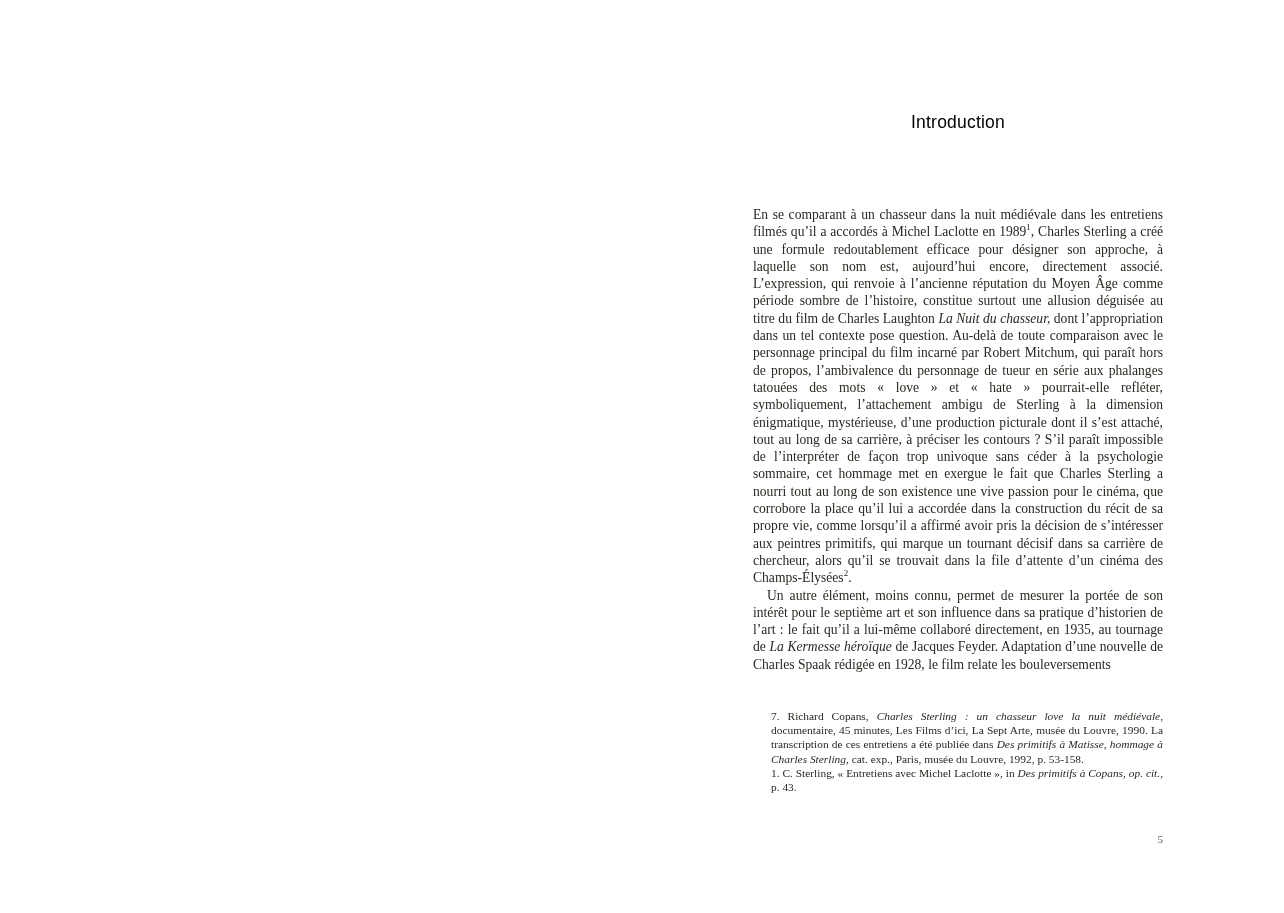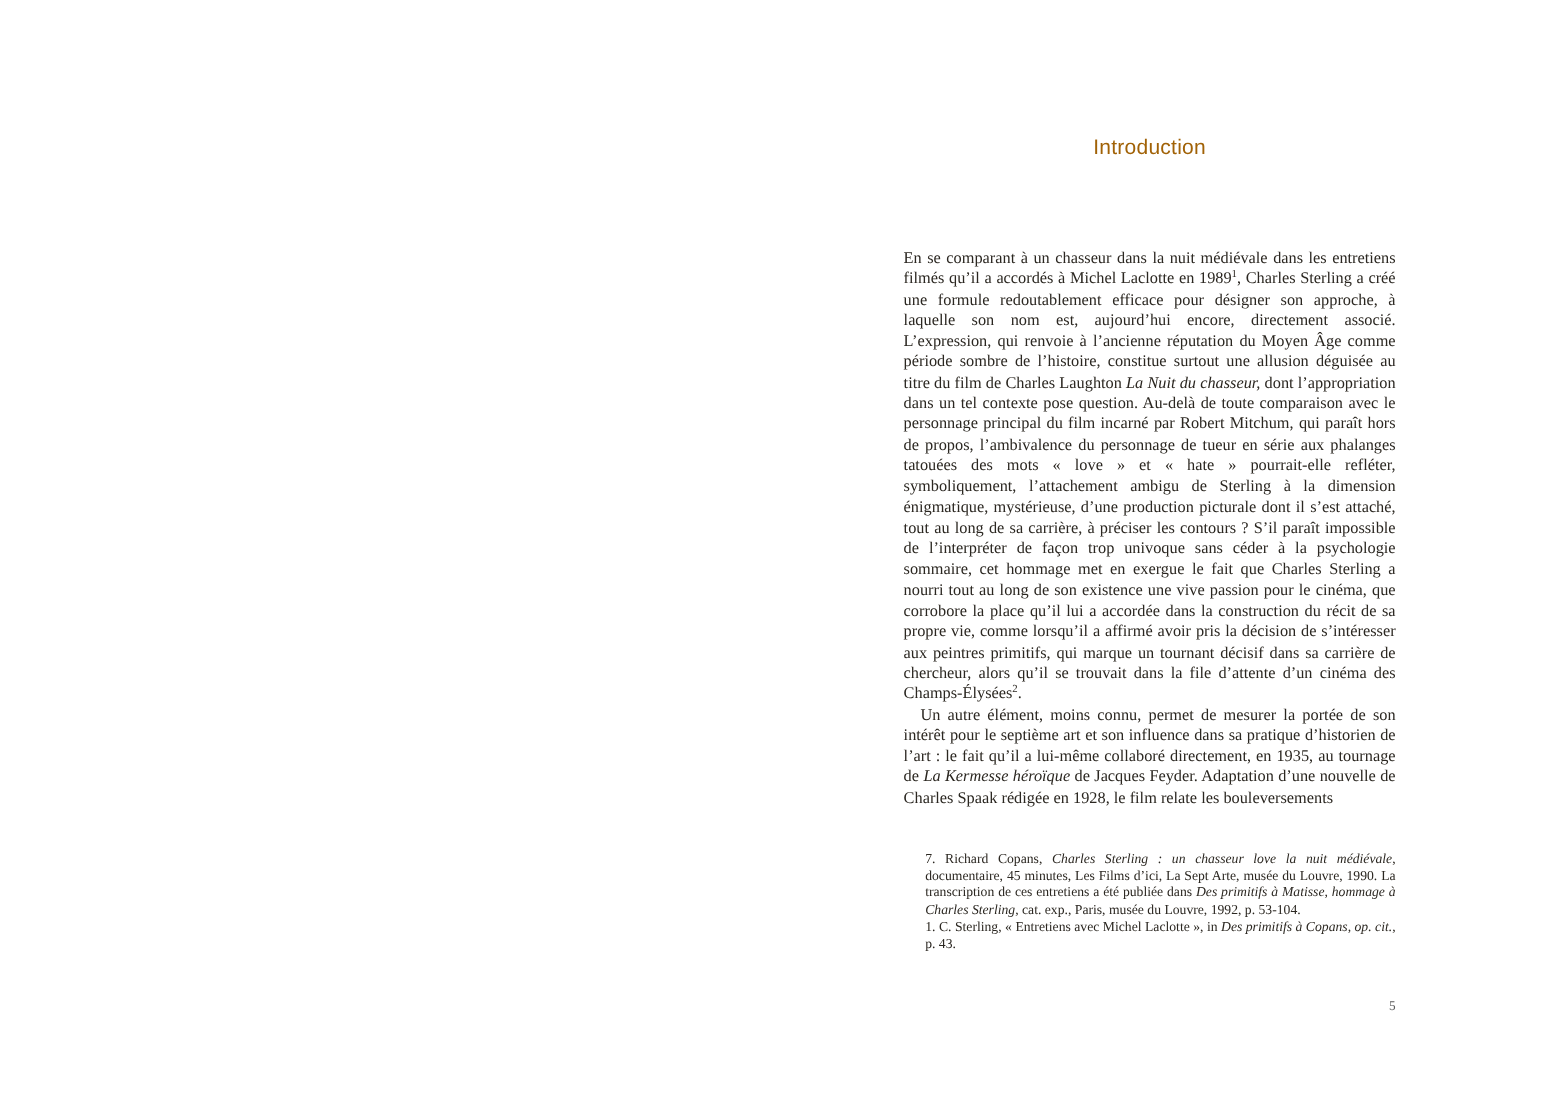--- a/index.html
+++ b/index.html
@@ -19,21 +19,21 @@
     position: absolute;
     left: 753px;
     top: 112px;
     width: 410px;
     margin: 0;
     text-align: center;
     font-family: "Liberation Sans", sans-serif;
     font-size: 17.5px;
     font-weight: 500;
     letter-spacing: 0.2px;
-    color: #a16207;
+    color: #000000;
   }
   .body-text {
     position: absolute;
     left: 753px;
     top: 206px;
     width: 410px;
     color: #2b2721;
     font-size: 13.6px;
     line-height: 17.3px;
     text-align: justify;
@@ -84,19 +84,19 @@
 <div class="spread">
 
   <h1 class="page-title">Introduction</h1>
 
   <div class="body-text">
     <p><span>En se comparant à un chasseur dans la nuit médiévale dans les entretiens filmés qu’il a accordés à Michel Laclotte en 1989</span><sup>1</sup><span>, Charles Sterling a créé une formule redoutablement efficace pour désigner son approche, à laquelle son nom est, aujourd’hui encore, directement associé. L’expression, qui renvoie à l’ancienne réputation du Moyen Âge comme période sombre de l’histoire, constitue surtout une allusion déguisée au titre du film de Charles Laughton </span><em>La Nuit du chasseur,</em><span> dont l’appropriation dans un tel contexte pose question. Au-delà de toute comparaison avec le personnage principal du film incarné par Robert Mitchum, qui paraît hors de propos, l’ambivalence du personnage de tueur en série aux phalanges tatouées des mots « love » et « hate » pourrait-elle refléter, symboliquement, l’attachement ambigu de Sterling à la dimension énigmatique, mystérieuse, d’une production picturale dont il s’est attaché, tout au long de sa carrière, à préciser les contours ? S’il paraît impossible de l’interpréter de façon trop univoque sans céder à la psychologie sommaire, cet hommage met en exergue le fait que Charles Sterling a nourri tout au long de son existence une vive passion pour le cinéma, que corrobore la place qu’il lui a accordée dans la construction du récit de sa propre vie, comme lorsqu’il a affirmé avoir pris la décision de s’intéresser aux peintres primitifs, qui marque un tournant décisif dans sa carrière de chercheur, alors qu’il se trouvait dans la file d’attente d’un cinéma des Champs-Élysées</span><sup>2</sup><span>.</span></p>
     <p class="indent"><span>Un autre élément, moins connu, permet de mesurer la portée de son intérêt pour le septième art et son influence dans sa pratique d’historien de l’art : le fait qu’il a lui-même collaboré directement, en 1935, au tournage de </span><em>La Kermesse héroïque</em><span> de Jacques Feyder. Adaptation d’une nouvelle de Charles Spaak rédigée en 1928, le film relate les bouleversements</span></p>
   </div>
 
   <div class="footnotes">
-    <p><span>7. Richard Copans, </span><em>Charles Sterling : un chasseur love la nuit médiévale</em><span>, documentaire, 45 minutes, Les Films d’ici, La Sept Arte, musée du Louvre, 1990. La transcription de ces entretiens a été publiée dans </span><em>Des primitifs à Matisse, hommage à Charles Sterling,</em><span> cat. exp., Paris, musée du Louvre, 1992, p. 53-104.</span></p>
+    <p><span>7. Richard Copans, </span><em>Charles Sterling : un chasseur love la nuit médiévale</em><span>, documentaire, 45 minutes, Les Films d’ici, La Sept Arte, musée du Louvre, 1990. La transcription de ces entretiens a été publiée dans </span><em>Des primitifs à Matisse, hommage à Charles Sterling,</em><span> cat. exp., Paris, musée du Louvre, 1992, p. 53-158.</span></p>
     <p><span>1. C. Sterling, « Entretiens avec Michel Laclotte », in </span><em>Des primitifs à Copans, op. cit.,</em><span> p. 43.</span></p>
   </div>
 
   <div class="page-number">5</div>
 
 </div>
 
 </body></html>

